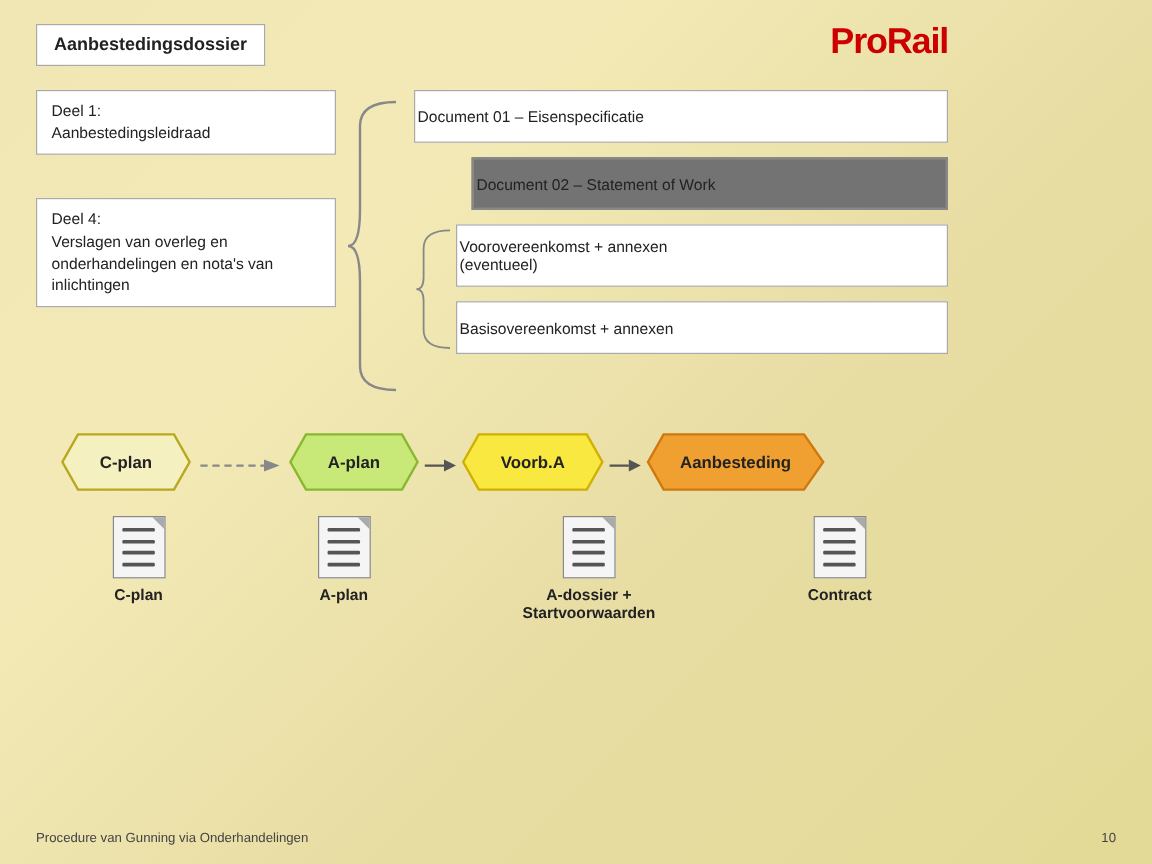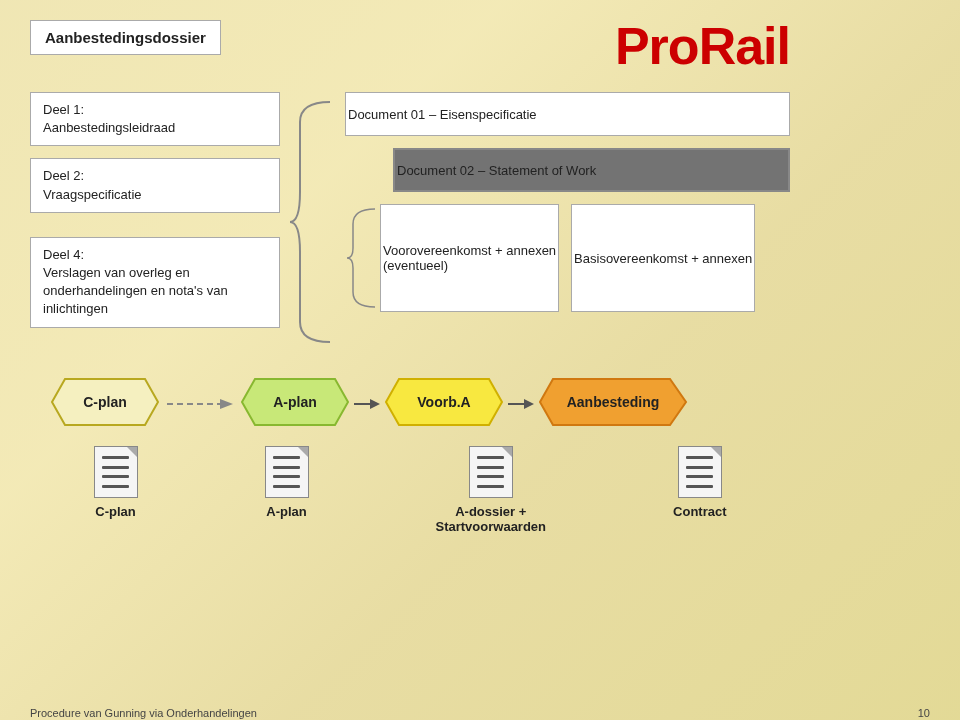--- a/index.html
+++ b/index.html
@@ -43,21 +43,21 @@
       border: 1px solid #aaa;
       padding: 8px 14px;
       font-size: 15px;
       font-weight: bold;
       color: #222;
       max-width: 220px;
     }
 
     
     .prorail-logo {
-      font-size: 52px;
+      font-size: 30px;
       font-weight: 900;
       letter-spacing: -1px;
       color: #cc0000;
       font-family: Arial Black, Arial, sans-serif;
       line-height: 1;
     }
     .prorail-logo .pro { color: #cc0000; }
     .prorail-logo .rail { color: #cc0000; }
 
     .deel-box {
@@ -157,21 +157,21 @@
     .doc-label {
       font-size: 13px;
       font-weight: bold;
       color: #222;
       text-align: center;
     }
 
     
     .footer {
       position: absolute;
-      bottom: 1px;
+      bottom: 15px;
       left: 30px;
       right: 30px;
       display: flex;
       justify-content: space-between;
       align-items: center;
       font-size: 11px;
       color: #444;
     }
 
     .left-deel {
@@ -217,23 +217,20 @@
     </div>
   </div>
 
   <div class="two-column">
 
     <div class="left-deel">
       <div class="deel-box">
         <span class="deel-text">Deel 1:<br>Aanbestedingsleidraad</span>
       </div>
       <div class="deel-spacer"></div>
-      <div class="deel-box">
-        <span class="deel-text">Deel 2:<br>Vraagspecificatie</span>
-      </div>
       <div class="deel-spacer"></div>
       <div class="deel-spacer"></div>
       <div class="deel-box" style="min-height:72px;">
         <span class="deel-text">Deel 4:<br>Verslagen van overleg en onderhandelingen en nota's van inlichtingen</span>
       </div>
     </div>
 
     <div class="brace-svg-area">
       <svg width="55" height="260" viewBox="0 0 55 260" xmlns="http://www.w3.org/2000/svg">
 
@@ -248,21 +245,21 @@
       <div class="deel-spacer"></div>
       <div class="doc-box" style="background:#737373; border:2px solid #888;margin-left:48px;">
         <span>Document 02 – Statement of Work</span>
       </div>
       <div class="deel-spacer"></div>
 
       <div style="display:flex; gap:0;">
         <svg width="35" height="108" viewBox="0 0 35 108" xmlns="http://www.w3.org/2000/svg">
           <path d="M 30 5 Q 8 5 8 20 L 8 44 Q 8 54 2 54 Q 8 54 8 64 L 8 88 Q 8 103 30 103" fill="none" stroke="#888" stroke-width="1.5"></path>
         </svg>
-        <div style="flex:1; display:flex; flex-direction:row; gap:12px;">
+        <div style="flex:1; display:flex; flex-direction:column; gap:12px;">
           <div class="doc-box">
             <span>Voorovereenkomst + annexen<br>(eventueel)</span>
           </div>
           <div class="doc-box">
             <span>Basisovereenkomst + annexen</span>
           </div>
         </div>
       </div>
     </div>
 

